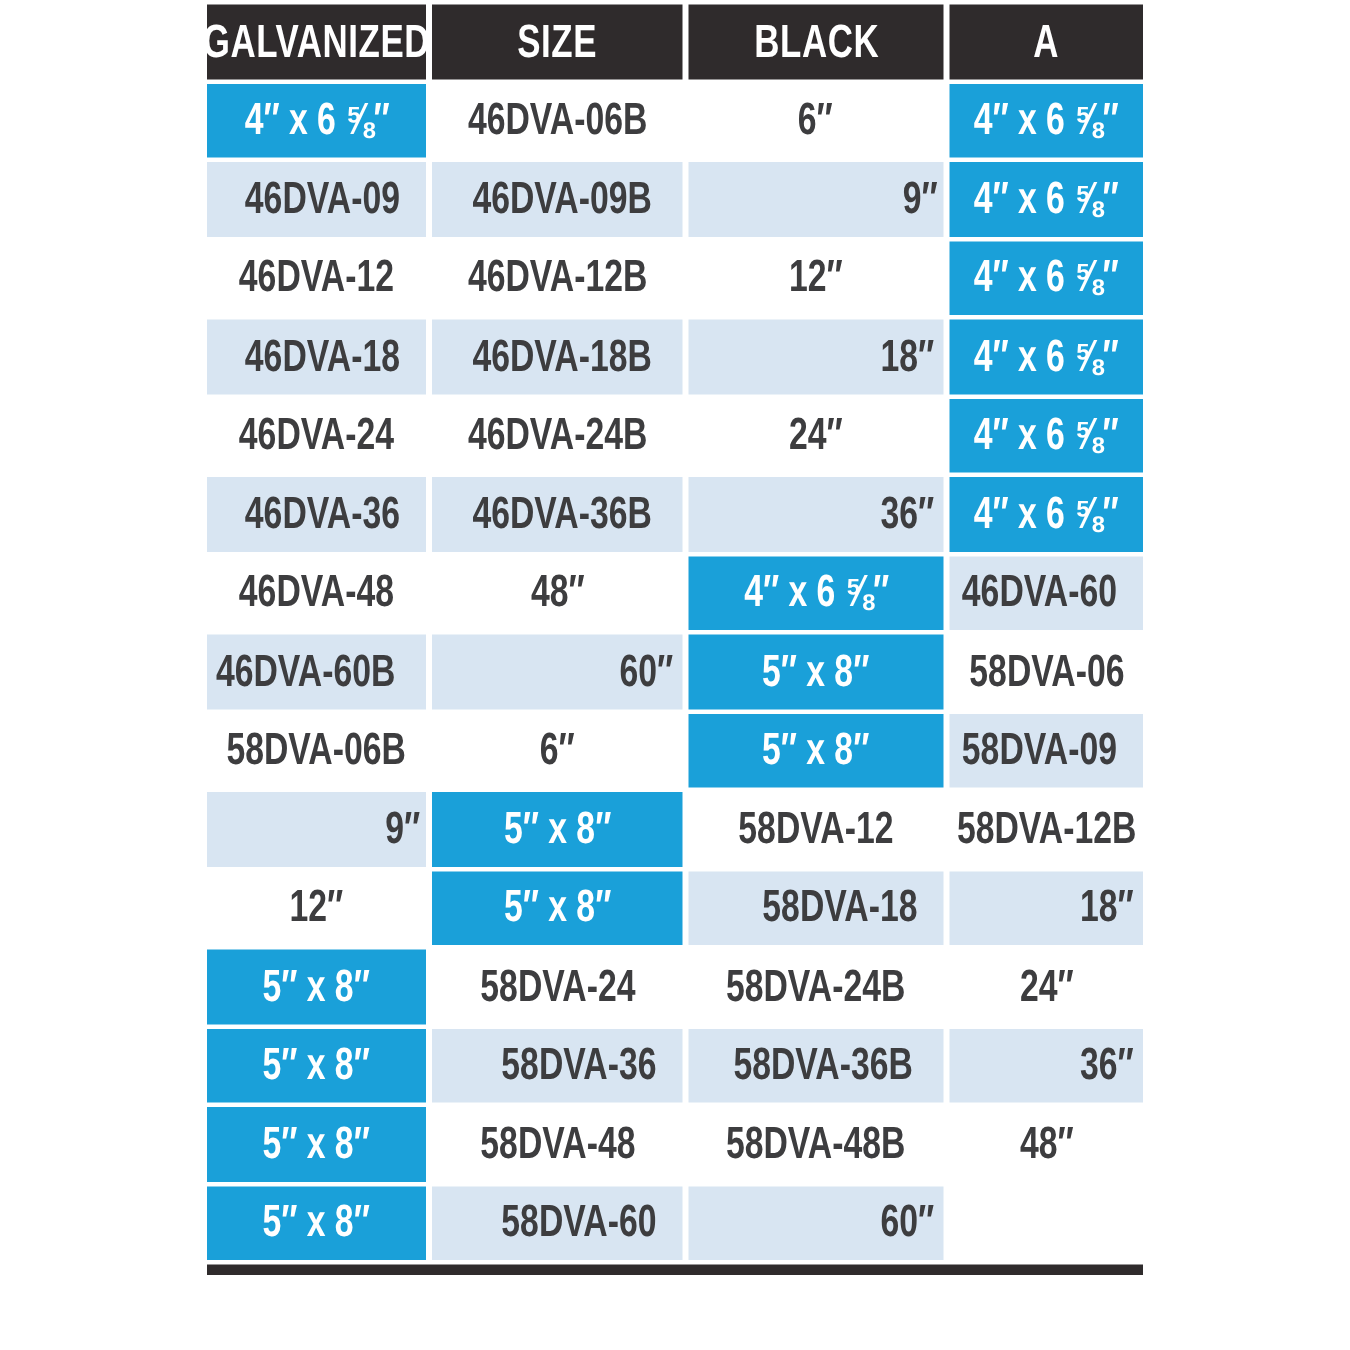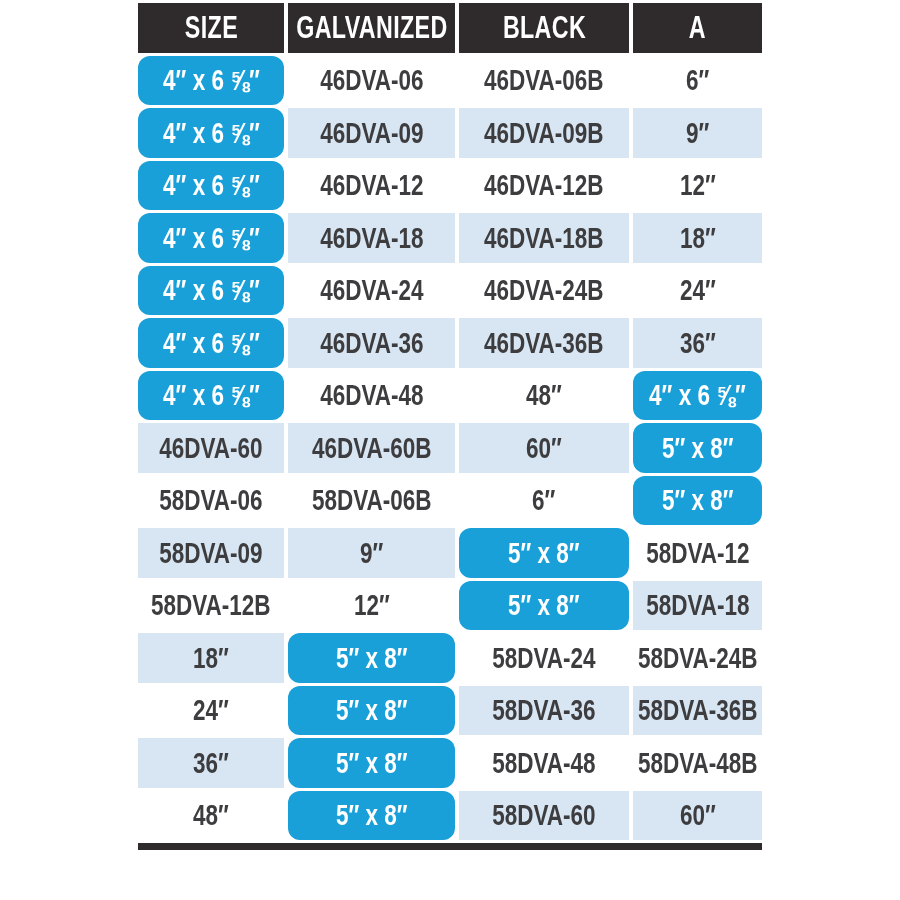--- a/index.html
+++ b/index.html
@@ -31,23 +31,23 @@
     width: 624px;
     background: #ffffff;
   }
   .cell {
     display: flex;
     align-items: center;
     justify-content: center;
     overflow: hidden;
   }
   .header-cell { background: var(--header-bg); }
-  .size-cell   { background: var(--blue); border-radius: 12px; }
+  .size-cell   { background: var(--blue); }
   .data-cell   { background: #ffffff; }
-  .data-cell.alt { background: var(--ltblue); }
+  .data-cell.alt { background: var(--ltblue); justify-content: flex-end; }
   .txt {
     font-weight: bold;
     white-space: nowrap;
     transform: scaleX(0.75);
     transform-origin: center center;
   }
   .header-cell .txt { color: #ffffff; font-size: 31px; letter-spacing: 0.5px; }
   .size-cell .txt   { color: #ffffff; font-size: 30px; }
   .data-cell .txt   { color: var(--dark-text); font-size: 30px; }
   .bottom-bar {
@@ -56,36 +56,33 @@
     margin-top: 3px;
     background: var(--header-bg);
   }
 </style>
 </head>
 <body>
 
 <div class="table-wrap">
   <div class="grid" id="grid">
       <div class="cell header-cell">
+        <span class="txt">GALVANIZED</span>
+      </div>
+      <div class="cell header-cell">
         <span class="txt">SIZE</span>
       </div>
       <div class="cell header-cell">
-        <span class="txt">GALVANIZED</span>
-      </div>
-      <div class="cell header-cell">
         <span class="txt">BLACK</span>
       </div>
       <div class="cell header-cell">
         <span class="txt">A</span>
       </div>
       <div class="cell size-cell">
         <span class="txt">4″ x 6 ⅝″</span>
-      </div>
-      <div class="cell data-cell">
-        <span class="txt">46DVA-06</span>
       </div>
       <div class="cell data-cell">
         <span class="txt">46DVA-06B</span>
       </div>
       <div class="cell data-cell">
         <span class="txt">6″</span>
       </div>
       <div class="cell size-cell">
         <span class="txt">4″ x 6 ⅝″</span>
       </div>

